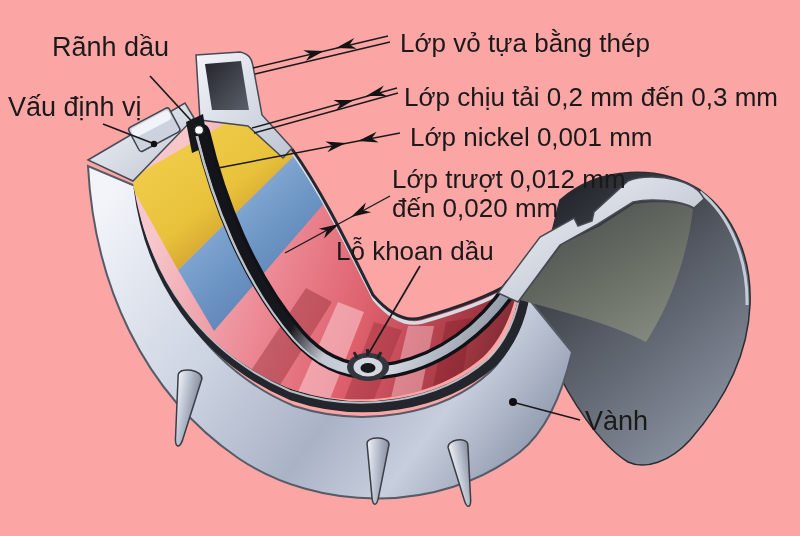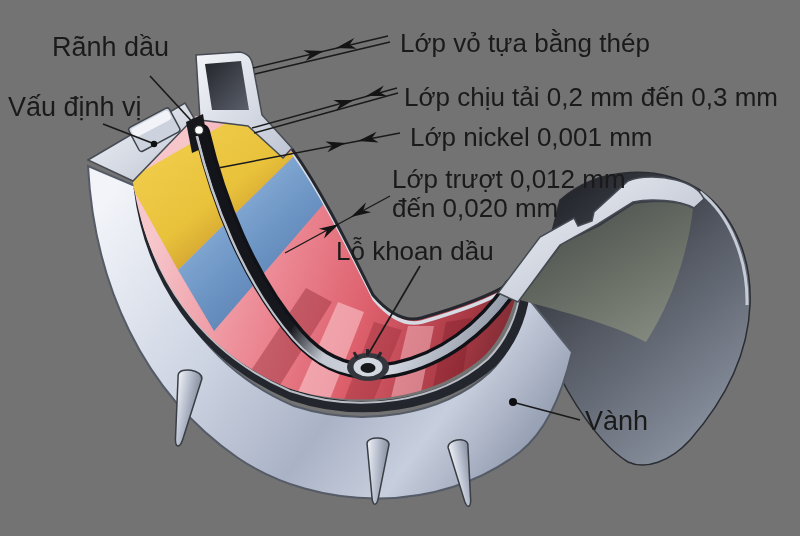--- a/index.html
+++ b/index.html
@@ -1,19 +1,19 @@
 <!DOCTYPE html>
 <html><head>
 <meta charset="utf-8">
 <style>
   html, body { margin: 0; padding: 0; background: #ffffff; }
   .stage {
     position: relative;
     width: 800px; height: 536px;
-    background: #737373;
+    background: #fca5a5;
     font-family: "Liberation Sans", sans-serif;
     overflow: hidden;
     text-align: center;
   }
   svg { display: block; }
   text {
     font-family: "Liberation Sans", "DejaVu Sans", sans-serif;
     fill: #1a1a1a;
   }
   .lbl  { font-size: 26px; }

